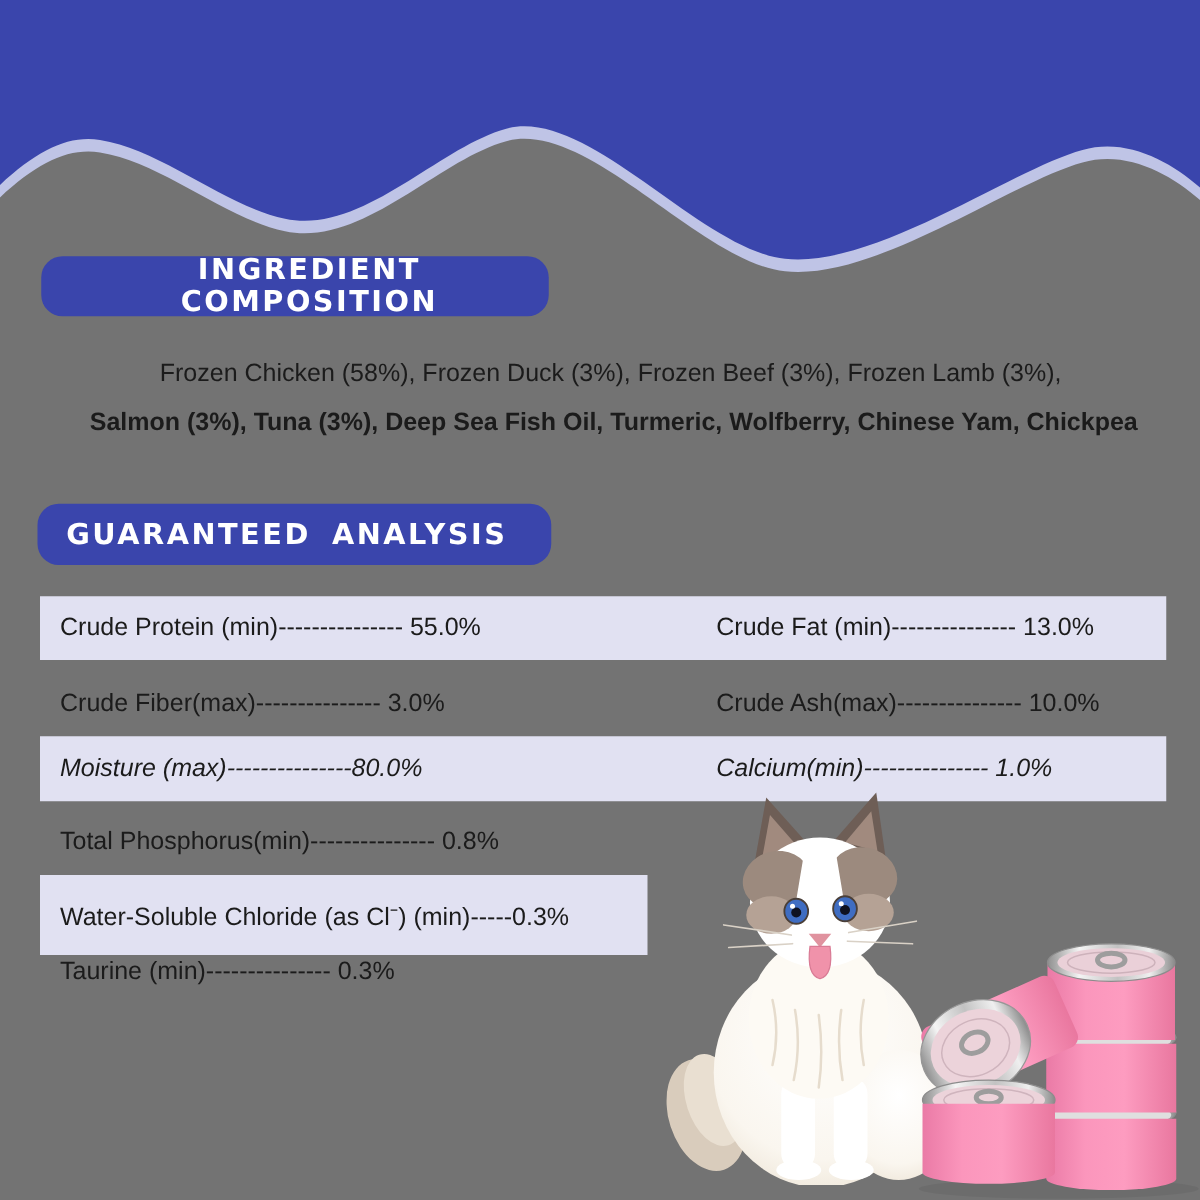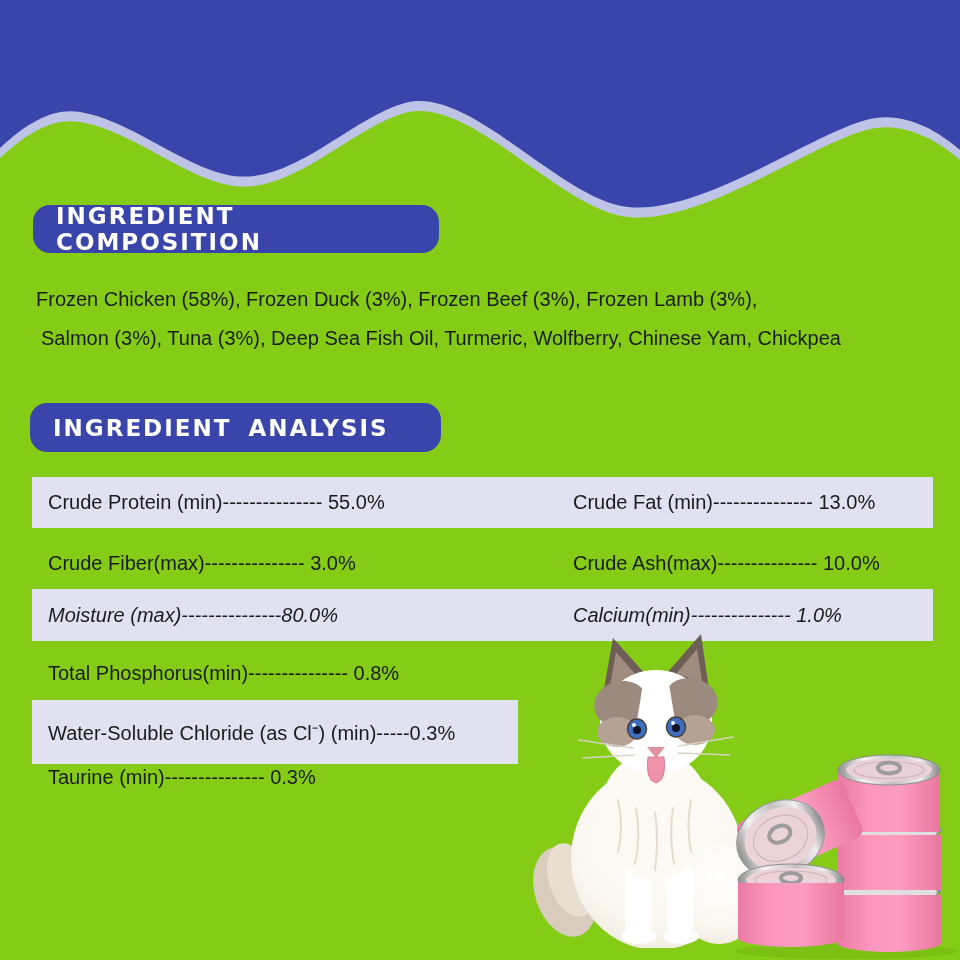--- a/index.html
+++ b/index.html
@@ -1,34 +1,34 @@
 <!DOCTYPE html>
 <html><head>
 <meta charset="utf-8">
 <style>
   html,body{margin:0;padding:0;background:#ffffff;}
   .canvas{
-    position:relative;width:960px;height:960px;overflow:hidden;background:#84cc16;
-    font-family:"Liberation Sans", sans-serif;color:#1b1b1b;
+    position:relative;width:960px;height:960px;overflow:hidden;background:#737373;
+    font-family:"Liberation Sans", sans-serif;color:#1b1b1b;text-align:center;
   }
   .wave-wrap{position:absolute;left:0;top:0;width:960px;height:230px;}
   .section-btn{
     position:absolute;display:flex;align-items:center;
     background:#3a45ac;border-radius:17px;color:#ffffff;
     font-family:"DejaVu Sans", sans-serif;font-weight:700;
     font-size:23px;letter-spacing:2px;word-spacing:7px;
     padding-left:23px;box-sizing:border-box;
   }
   .btn-ingredient{left:33px;top:205px;width:406px;height:48px;}
   .btn-analysis{left:30px;top:403px;width:411px;height:49px;}
   .ingredient-text{
     position:absolute;left:36px;top:280px;width:905px;
     font-size:20px;line-height:39px;color:#1b1b1b;
   }
-  .ingredient-text .line2{padding-left:5px;}
+  .ingredient-text .line2{padding-left:5px;font-weight:bold;}
   .a-row{
     position:absolute;left:32px;width:901px;display:flex;align-items:center;
     font-size:20px;color:#1b1b1b;box-sizing:border-box;
   }
   .a-row.shaded{background:#e1e1f2;}
   .a-left{padding-left:16px;white-space:pre;}
   .a-right{position:absolute;left:507px;white-space:pre;margin-left:34px;}
   .r1{top:477px;height:51px;}
   .r2{top:538px;height:51px;}
   .r3{top:589px;height:52px;font-style:italic;}
@@ -64,21 +64,21 @@
 
   <div class="section-btn btn-ingredient">
     <span>INGREDIENT  COMPOSITION</span>
   </div>
   <div class="ingredient-text">
     <div class="line1">Frozen Chicken (58%), Frozen Duck (3%), Frozen Beef (3%), Frozen Lamb (3%),</div>
     <div class="line2">Salmon (3%), Tuna (3%), Deep Sea Fish Oil, Turmeric, Wolfberry, Chinese Yam, Chickpea</div>
   </div>
 
   <div class="section-btn btn-analysis">
-    <span>INGREDIENT  ANALYSIS</span>
+    <span>GUARANTEED  ANALYSIS</span>
   </div>
 
   <div class="a-row r1 shaded">
     <span class="a-left">Crude Protein (min)--------------- 55.0%</span>
     <span class="a-right">Crude Fat (min)--------------- 13.0%</span>
   </div>
   <div class="a-row r2">
     <span class="a-left">Crude Fiber(max)--------------- 3.0%</span>
     <span class="a-right">Crude Ash(max)--------------- 10.0%</span>
   </div>

